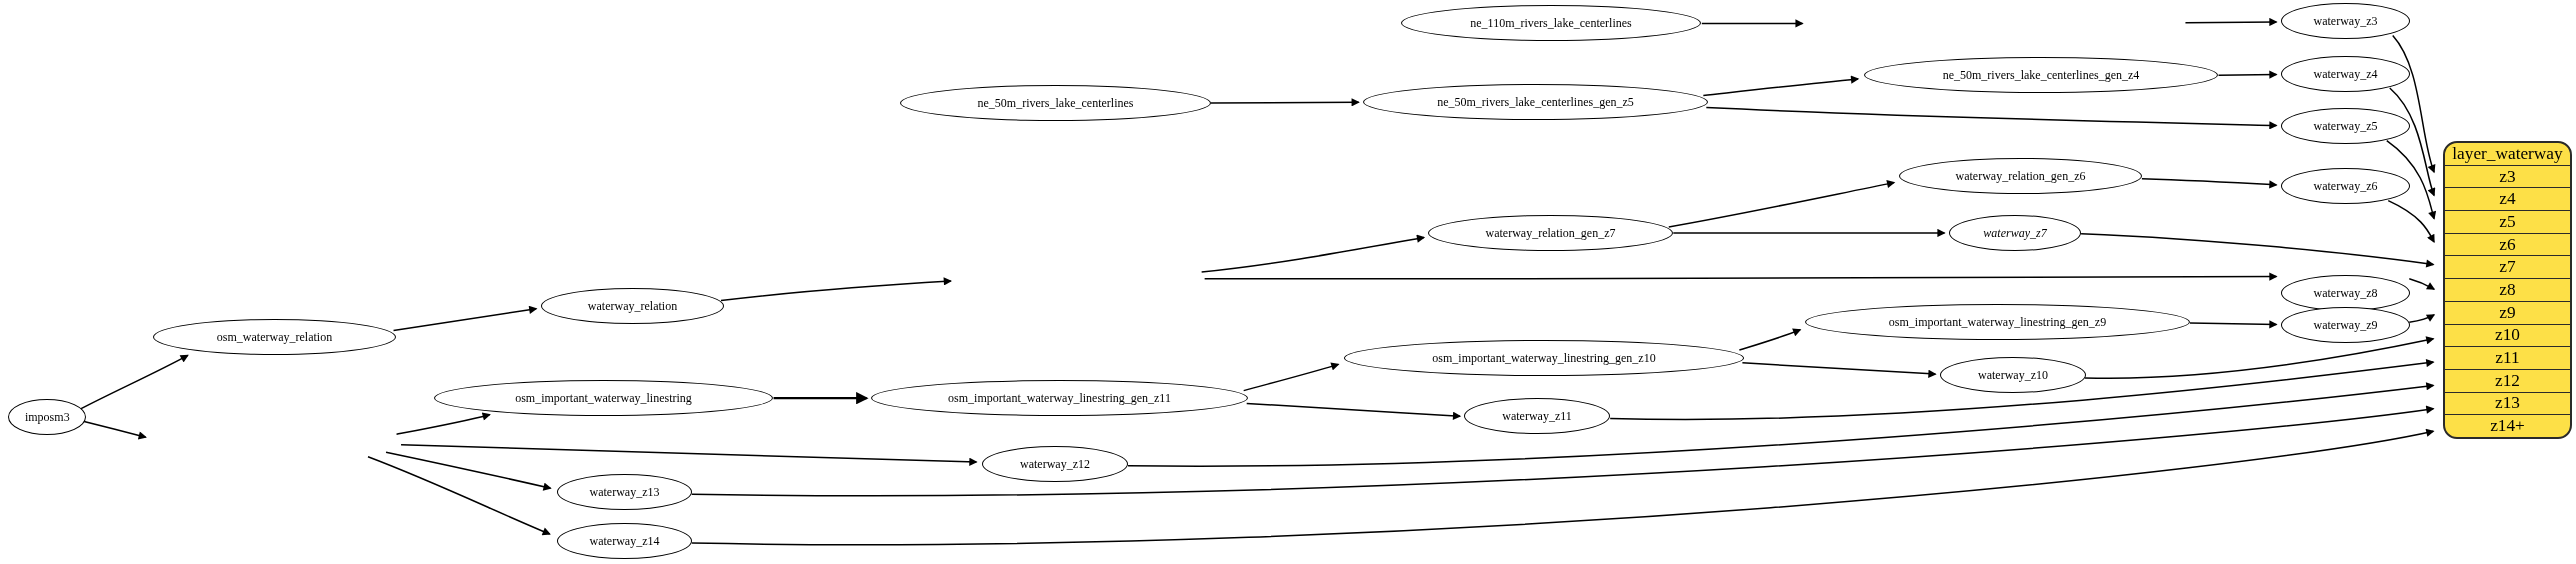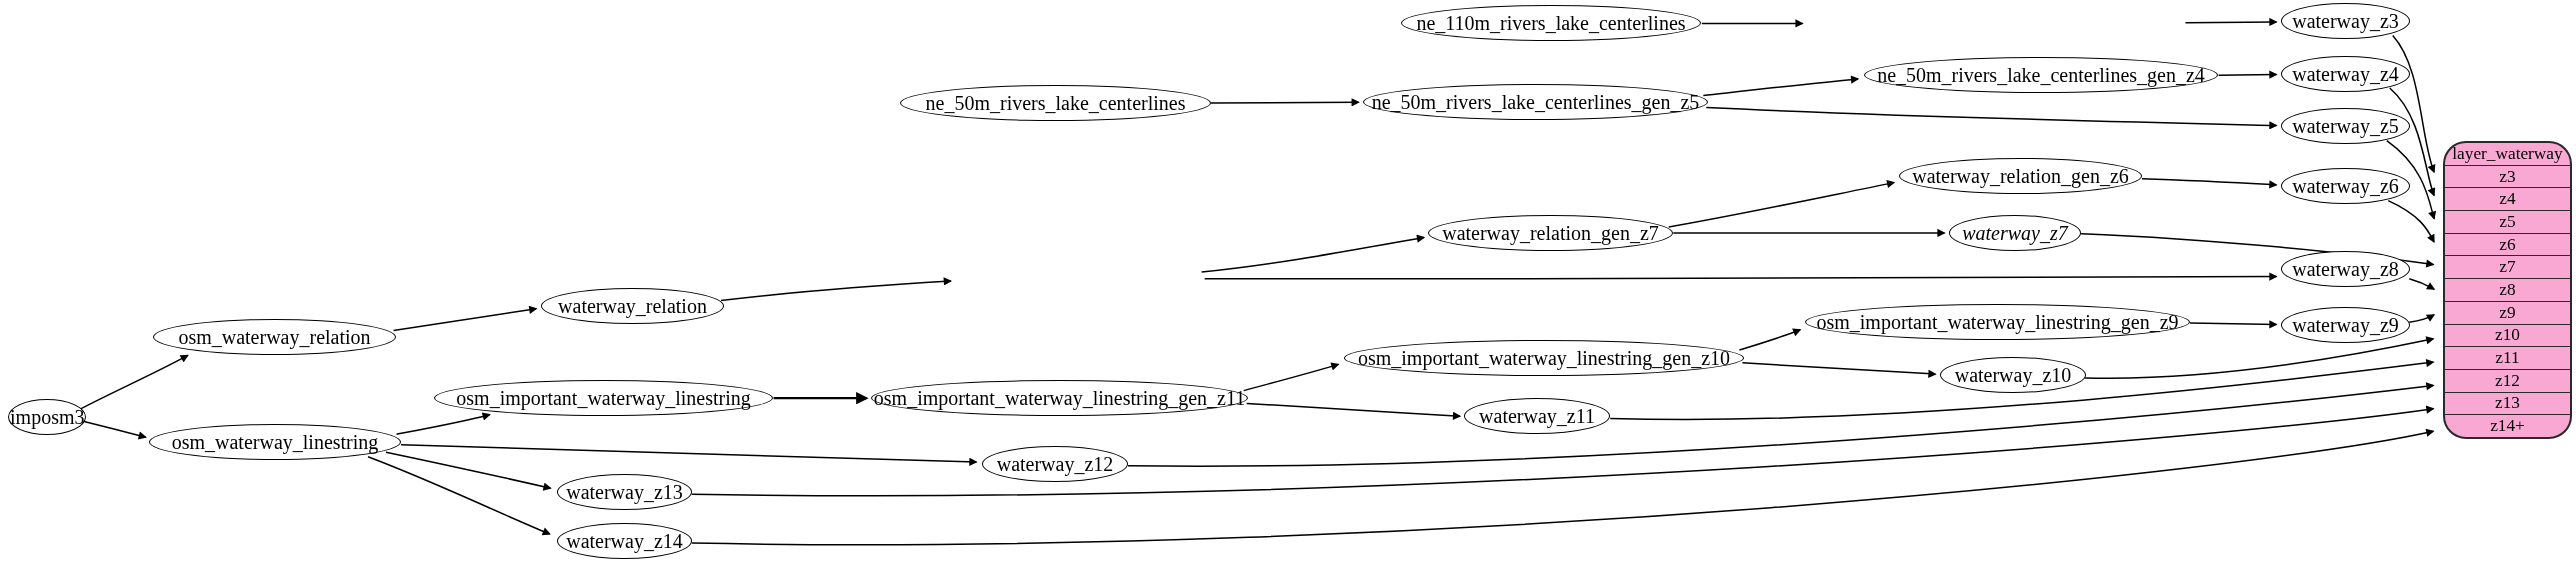--- a/index.html
+++ b/index.html
@@ -1,23 +1,23 @@
 <!DOCTYPE html>
 <html style="font-size:12px"><head>
 <meta charset="utf-8">
 <style>
   html,body{margin:0;padding:0;background:#ffffff;}
   .canvas{position:relative;width:2576px;height:565px;background:#ffffff;overflow:hidden;
           font-family:"Liberation Serif","DejaVu Serif",serif;}
   svg.edges{position:absolute;left:0;top:0;width:2576px;height:565px;}
   .node{position:absolute;box-sizing:border-box;height:36px;border:1.5px solid #000000;
         border-radius:50%;background:#ffffff;display:flex;align-items:center;justify-content:center;
-        font-size:20px;color:#000000;white-space:nowrap;z-index:2;}
+        font-size:12px;color:#000000;white-space:nowrap;z-index:2;}
   .tbl{position:absolute;left:2443px;top:141px;width:129px;height:298px;box-sizing:border-box;
-       background:#f9a8d4;border:2.3px solid #2a2a2a;border-radius:23px;overflow:hidden;
+       background:#fde047;border:2.3px solid #2a2a2a;border-radius:14px;overflow:hidden;
        display:flex;flex-direction:column;z-index:2;}
   .tbl .cell{flex:1;display:flex;align-items:center;justify-content:center;font-size:17.3px;
              color:#000000;border-top:1.5px solid #2a2a2a;}
   .tbl .cell:first-child{border-top:none;}
 </style>
 </head>
 <body>
 
 <div class="canvas">
 
@@ -63,38 +63,37 @@
       <path marker-end="url(#arrow)" d="M 2776,503 C 2960,508 3150,470 3240,451"></path>
       <path marker-end="url(#arrow)" d="M 2144,557 C 2550,568 3050,506 3240,482"></path>
       <path marker-end="url(#arrow)" d="M 1502,620 C 2150,628 2950,548 3240,513"></path>
       <path marker-end="url(#arrow)" d="M 921,658 C 1900,674 2980,582 3240,544"></path>
       <path marker-end="url(#arrow)" d="M 921,723 C 1900,742 3000,628 3240,574"></path>
     </g>
   </svg>
 
   <div class="node" style="left:8.3px;top:399px;width:78px;">imposm3</div>
   <div class="node" style="left:153px;top:319px;width:243px;">osm_waterway_relation</div>
-  <div class="node" style="left:149px;top:424px;width:252px;">osm_waterway_linestring</div>
   <div class="node" style="left:541px;top:288px;width:183px;">waterway_relation</div>
   <div class="node" style="left:1428px;top:215px;width:245px;">waterway_relation_gen_z7</div>
   <div class="node" style="left:1899px;top:158px;width:243px;">waterway_relation_gen_z6</div>
   <div class="node" style="left:1401px;top:5.3px;width:300px;">ne_110m_rivers_lake_centerlines</div>
   <div class="node" style="left:900px;top:85px;width:311px;">ne_50m_rivers_lake_centerlines</div>
   <div class="node" style="left:1363px;top:84px;width:345px;">ne_50m_rivers_lake_centerlines_gen_z5</div>
   <div class="node" style="left:1864px;top:57px;width:354px;">ne_50m_rivers_lake_centerlines_gen_z4</div>
   <div class="node" style="left:434px;top:380px;width:339px;">osm_important_waterway_linestring</div>
   <div class="node" style="left:871px;top:380px;width:377px;">osm_important_waterway_linestring_gen_z11</div>
   <div class="node" style="left:1344px;top:340px;width:400px;">osm_important_waterway_linestring_gen_z10</div>
   <div class="node" style="left:1805px;top:304px;width:385px;">osm_important_waterway_linestring_gen_z9</div>
   <div class="node" style="left:2281px;top:3px;width:129px;">waterway_z3</div>
   <div class="node" style="left:2281px;top:56px;width:129px;text-align:right;">waterway_z4</div>
   <div class="node" style="left:2281px;top:108px;width:129px;">waterway_z5</div>
   <div class="node" style="left:2281px;top:168px;width:129px;">waterway_z6</div>
   <div class="node" style="left:1949px;top:215px;width:132px;font-style:italic;">waterway_z7</div>
-  <div class="node" style="left:2281px;top:251px;width:129px;">waterway_z8</div>
+  <div class="node" style="left:2281px;top:275px;width:129px;">waterway_z8</div>
   <div class="node" style="left:2281px;top:307px;width:129px;">waterway_z9</div>
   <div class="node" style="left:1940px;top:357px;width:146px;">waterway_z10</div>
   <div class="node" style="left:1464px;top:398px;width:146px;">waterway_z11</div>
   <div class="node" style="left:982px;top:446px;width:146px;">waterway_z12</div>
   <div class="node" style="left:557px;top:474px;width:135px;">waterway_z13</div>
   <div class="node" style="left:557px;top:523px;width:135px;">waterway_z14</div>
 
   <div class="tbl">
     <div class="cell">layer_waterway</div>
     <div class="cell">z3</div>

